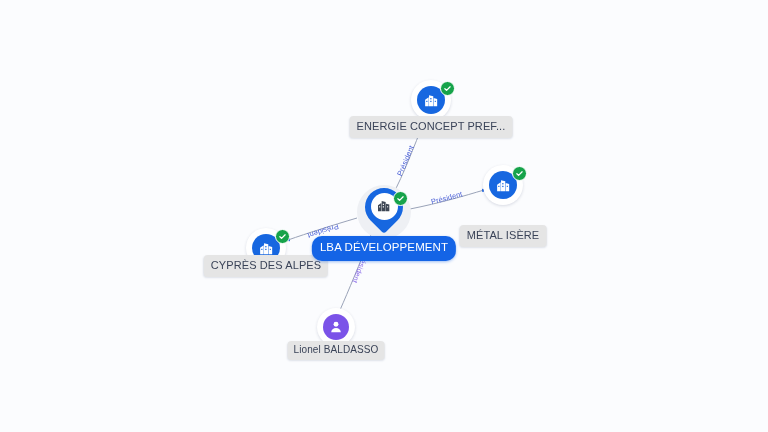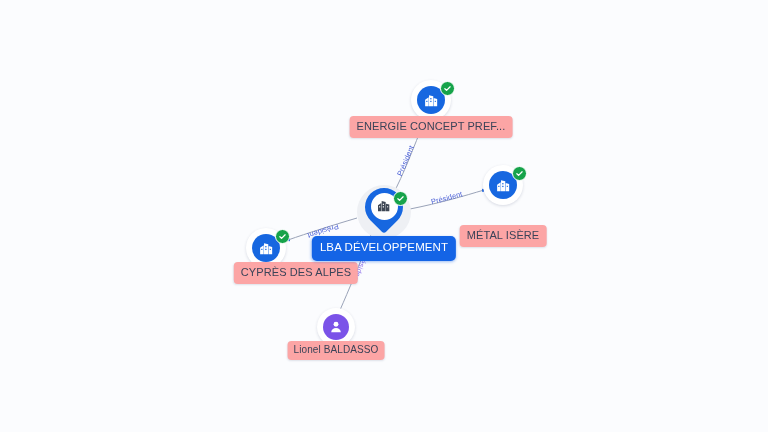--- a/index.html
+++ b/index.html
@@ -152,31 +152,31 @@
 
   
   .chip {
     position: absolute;
     transform: translate(-50%, 0);
     white-space: nowrap;
     font-size: 11px;
     line-height: 1;
     padding: 5px 7px 6px 7px;
     border-radius: 4px;
-    background: #fca5a5;
+    background: #e5e5e5;
     color: #3a4358;
     box-shadow: 0 1px 2px rgba(30,45,90,0.13);
     letter-spacing: 0.1px;
   }
   .chip.focus {
     background: #1464e6;
     color: #ffffff;
     font-size: 11.5px;
     padding: 6px 8px 7px 8px;
-    border-radius: 5px;
+    border-radius: 10px;
     box-shadow: 0 1px 3px rgba(20,100,230,0.4);
   }
   .chip.person {
     font-size: 10px;
     padding: 4px 6px 5px 6px;
   }
 
   .edge-label {
     font-family: "Liberation Sans", sans-serif;
     font-size: 7.4px;
@@ -286,21 +286,21 @@
         <rect x="10.2" y="12.4" width="1.8" height="1.8" fill="#1767e0"></rect>
         <rect x="16.6" y="12.4" width="1.6" height="1.6" fill="#1767e0"></rect>
       </svg>
     </div>
     <div class="badge" style="left:9px; top:-19px;">
       <svg width="9" height="9" viewBox="0 0 24 24" fill="none">
         <path d="M5 12.5l4.5 4.5L19 7.5" stroke="#ffffff" stroke-width="3.4" stroke-linecap="round" stroke-linejoin="round"></path>
       </svg>
     </div>
   </div>
-  <div class="chip" style="left:266px; top:262px;margin-left:30px;">CYPRÈS DES ALPES</div>
+  <div class="chip" style="left:266px; top:255px;">CYPRÈS DES ALPES</div>
 
   <div class="node" style="left:336px; top:327px;">
     <div class="person-ring"></div>
     <div class="person-disc">
       <svg width="16" height="16" viewBox="0 0 24 24" fill="none">
         <circle cx="12" cy="8" r="3.7" fill="#ffffff"></circle>
         <path d="M4.8 20c0-4 3.3-6.4 7.2-6.4S19.2 16 19.2 20z" fill="#ffffff"></path>
       </svg>
     </div>
   </div>

